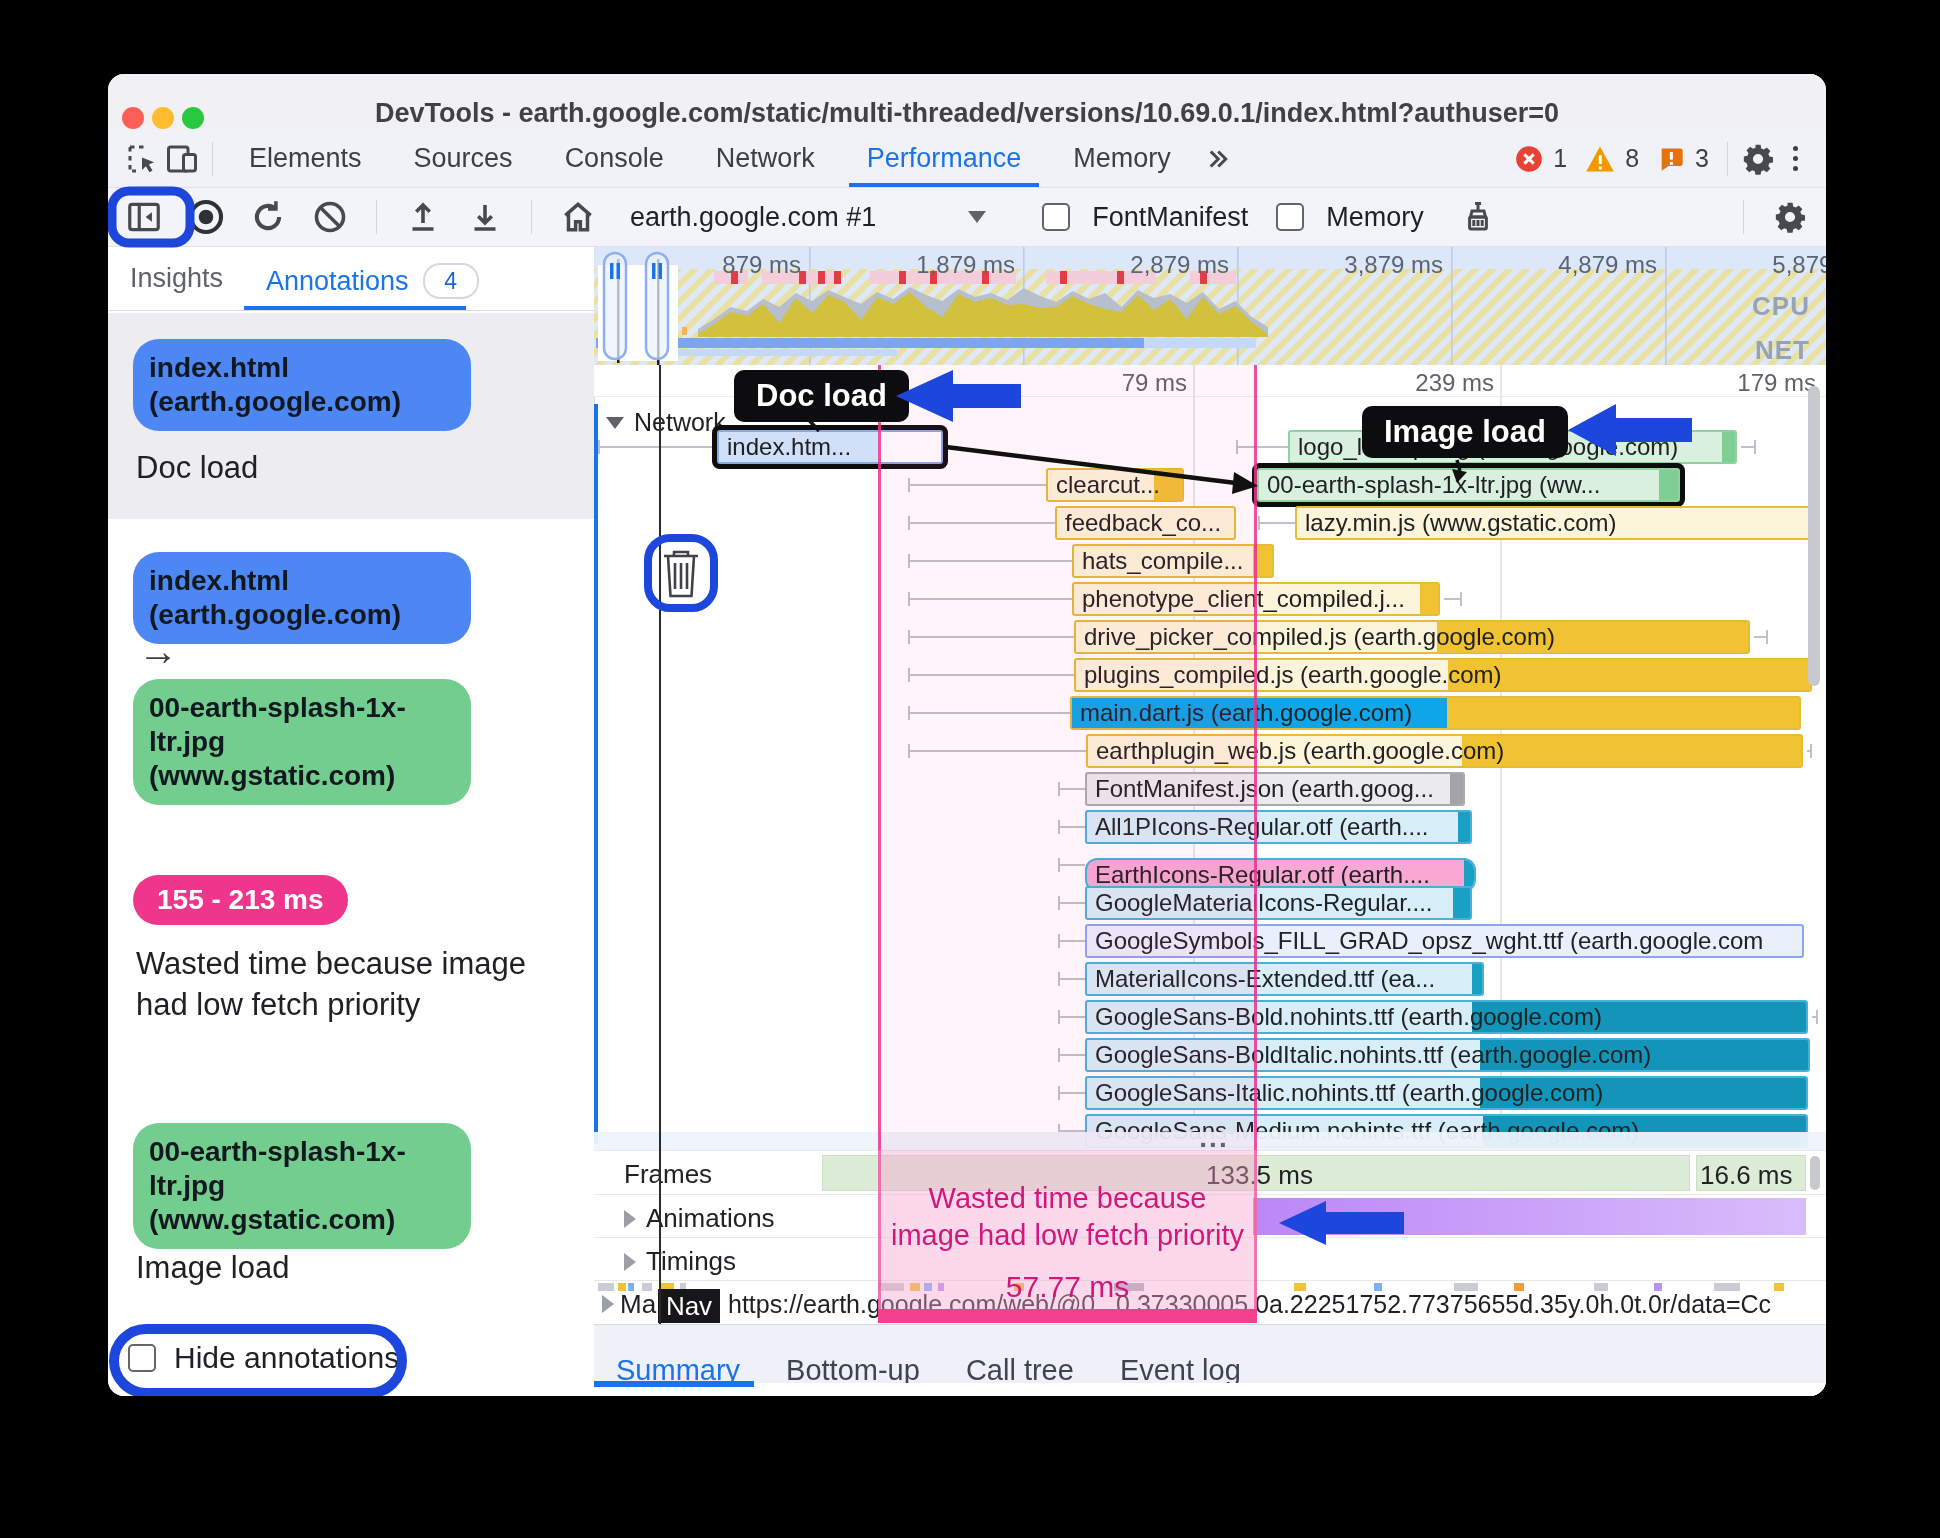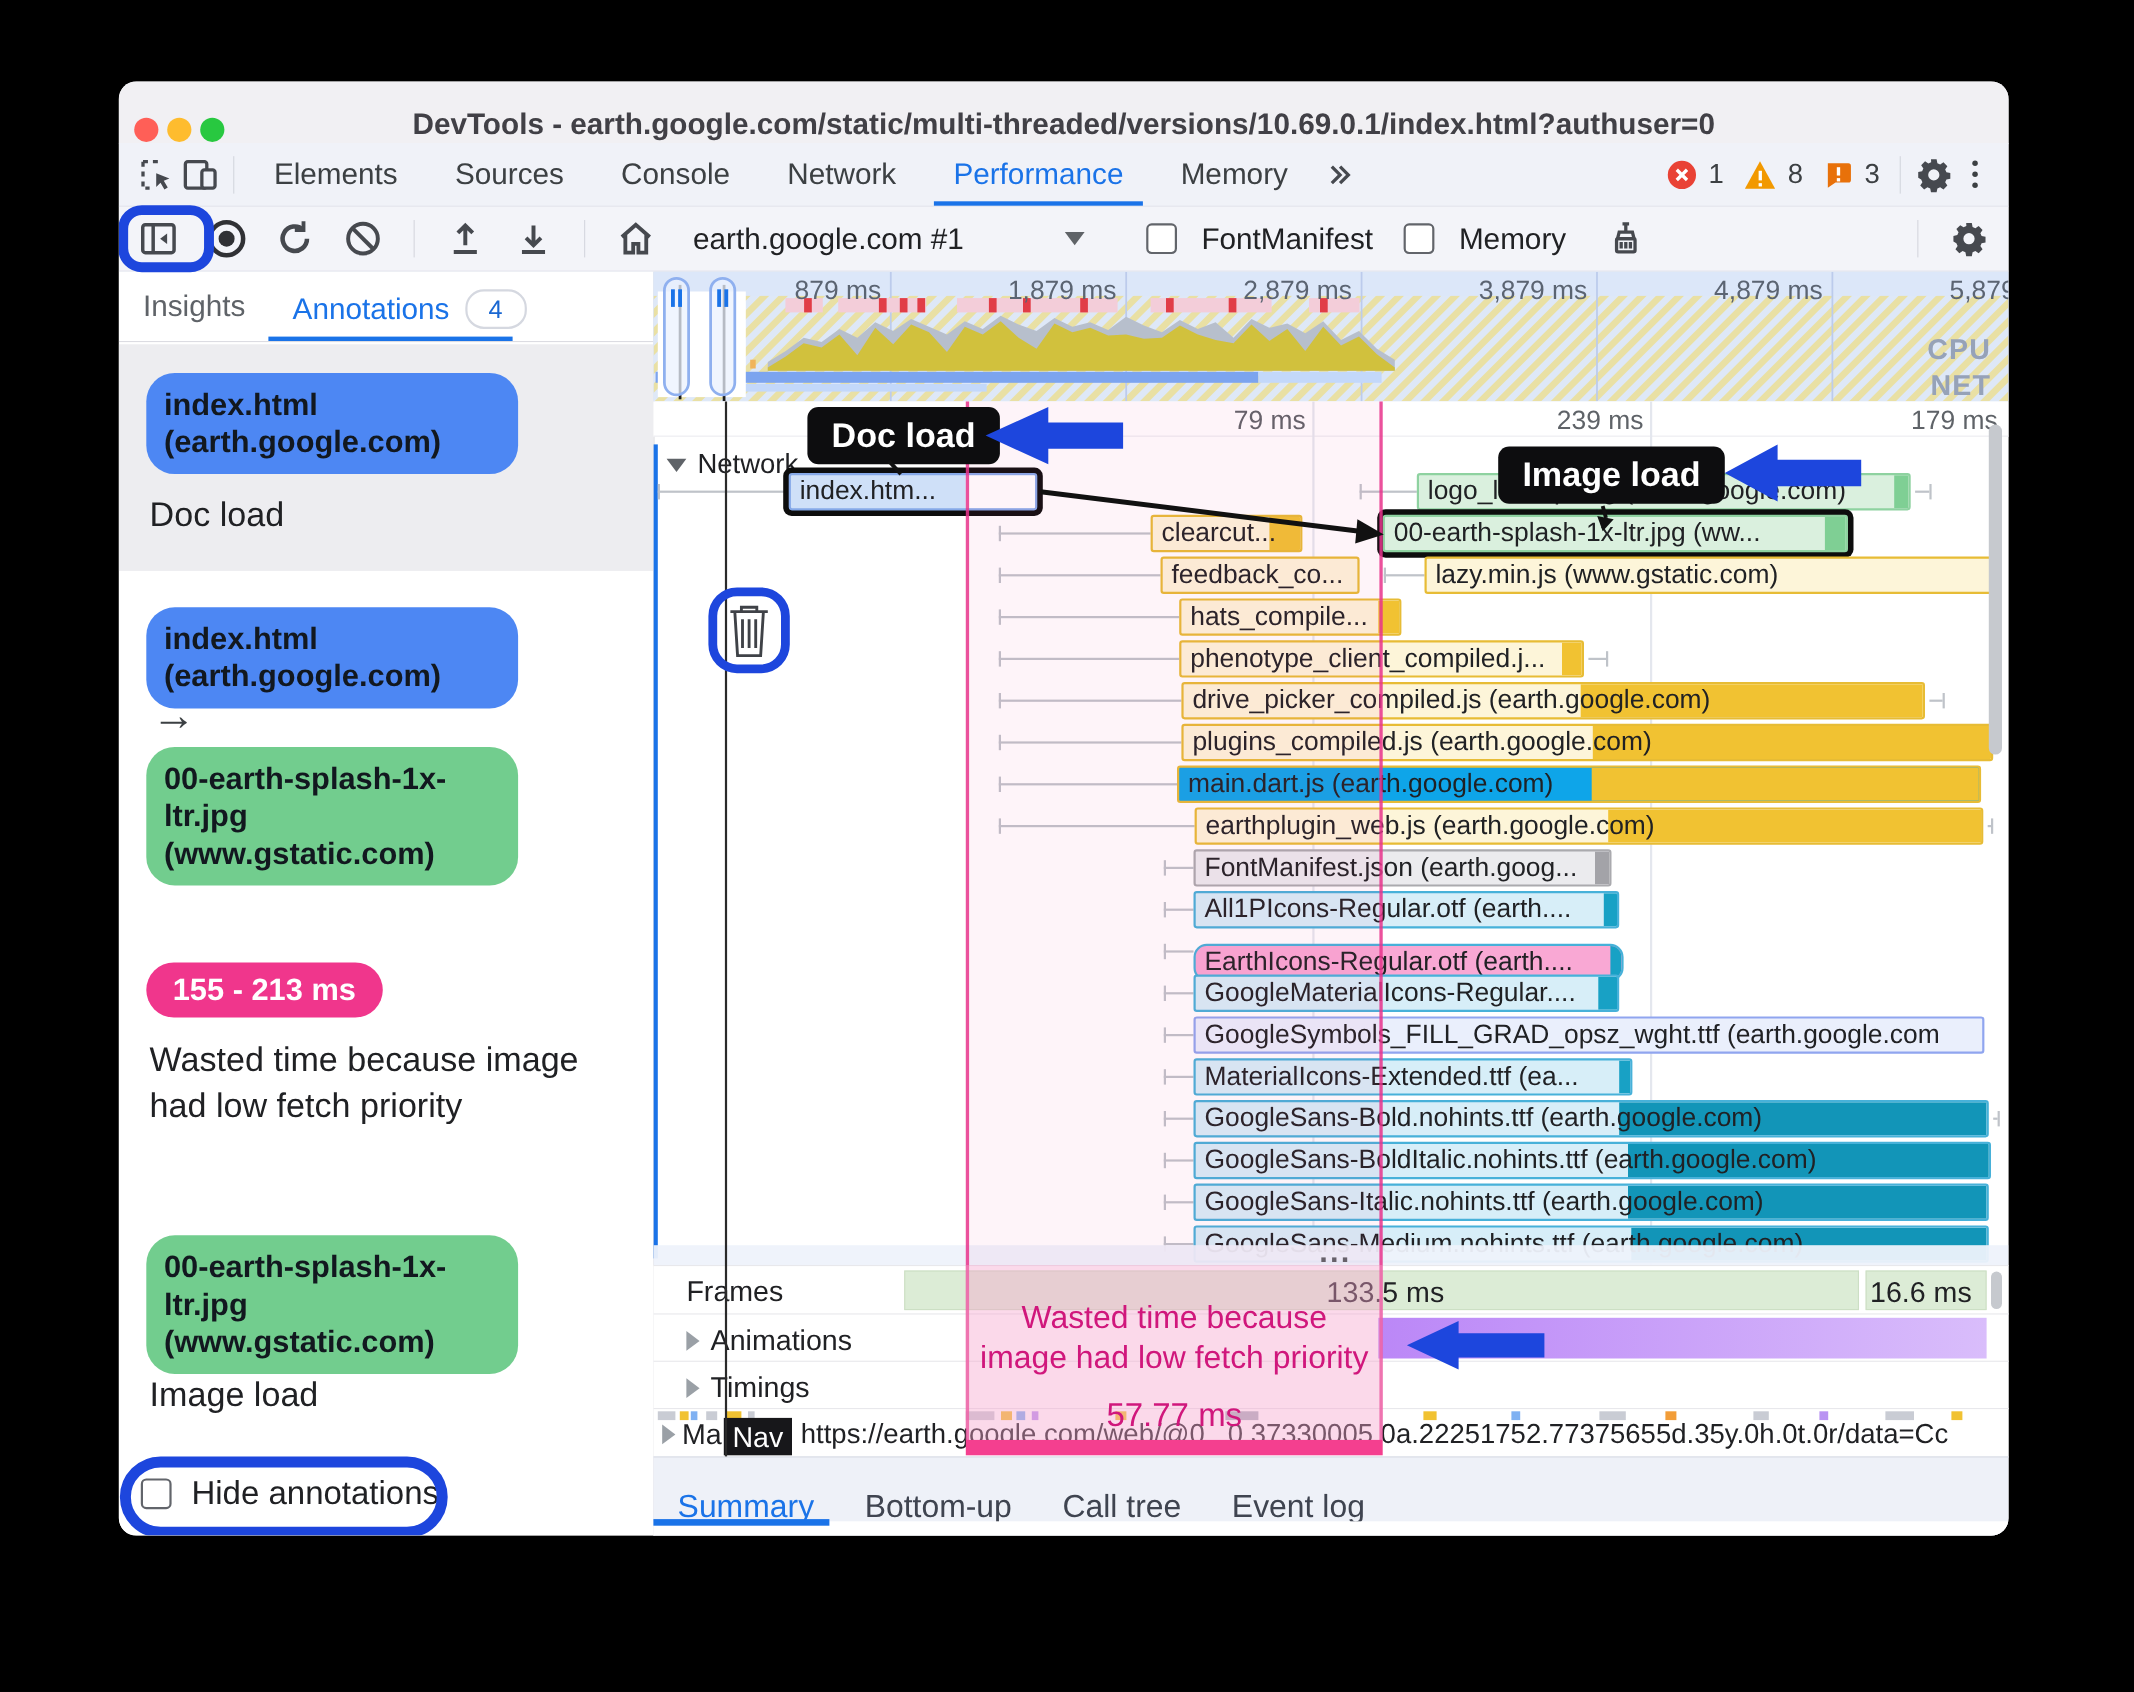--- a/index.html
+++ b/index.html
@@ -337,21 +337,21 @@
           <rect x="64.5" y="16" width="3.5" height="16" fill="#1a73e8"></rect>
         </svg>
       <div id="mm-ticks">
           <span class="mm-tick" style="left: 47px;">879 ms</span>
           <span class="mm-tick" style="left: 261px;">1,879 ms</span>
           <span class="mm-tick" style="left: 475px;">2,879 ms</span>
           <span class="mm-tick" style="left: 689px;">3,879 ms</span>
           <span class="mm-tick" style="left: 903px;">4,879 ms</span>
           <span class="mm-tick" style="left: 1117px;">5,879 ms</span>
         </div>
-      <span class="mm-side" style="top:55px">CPU</span>
+      <span class="mm-side" style="top:44px">CPU</span>
       <span class="mm-side" style="top:88px">NET</span>
     </div>
 
     <div id="chart-header" class="abs">
         <span class="ch-tick" style="left: 433px;">79 ms</span>
         <span class="ch-tick" style="left: 740px;">239 ms</span>
         <span class="ch-tick" style="left: 1062px;">179 ms</span>
       </div>
 
     <div class="abs gridline" style="left:1085px;top:291px;height:785px"></div>

